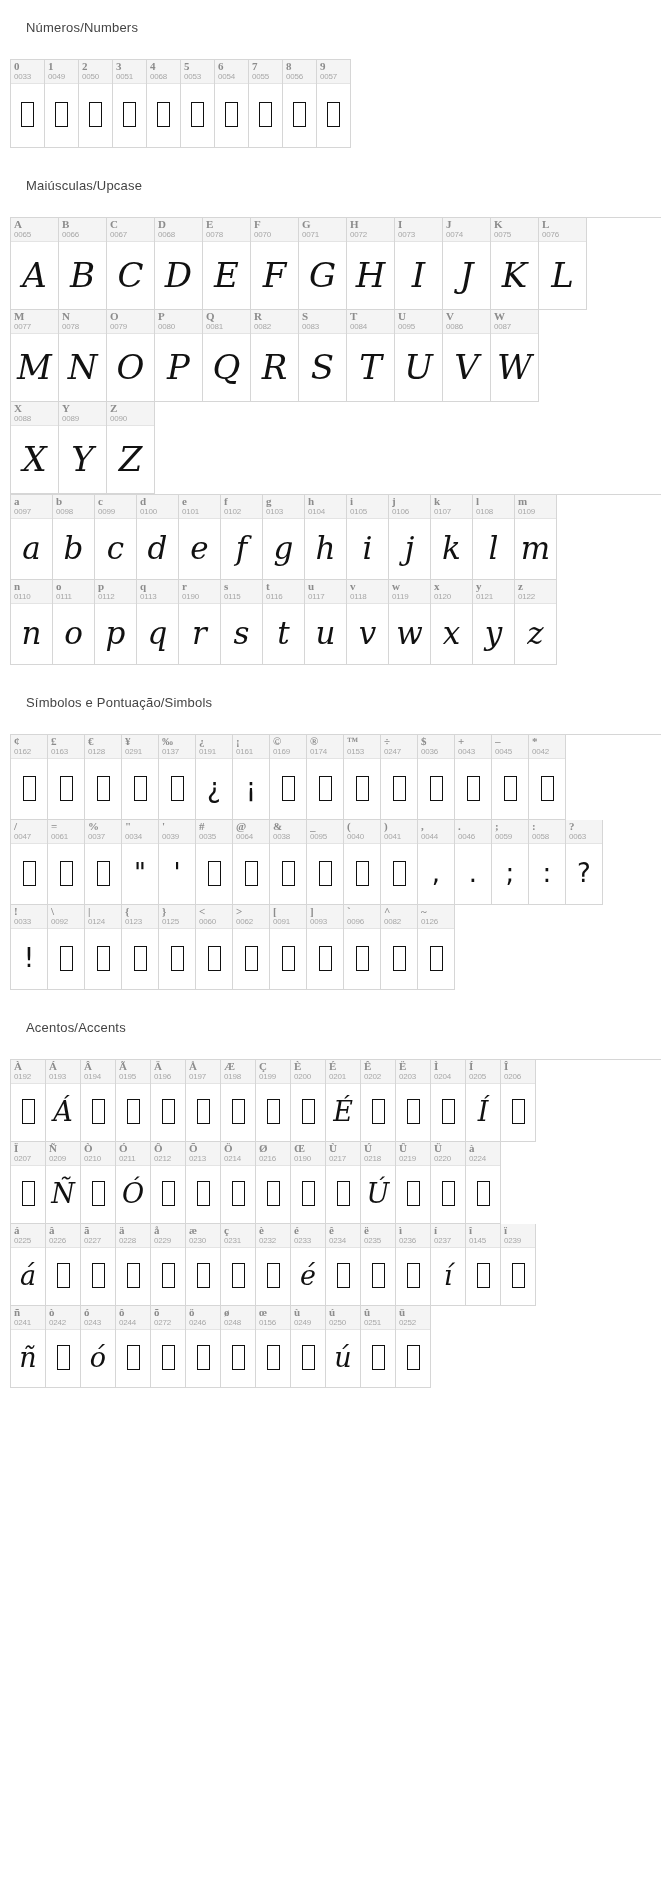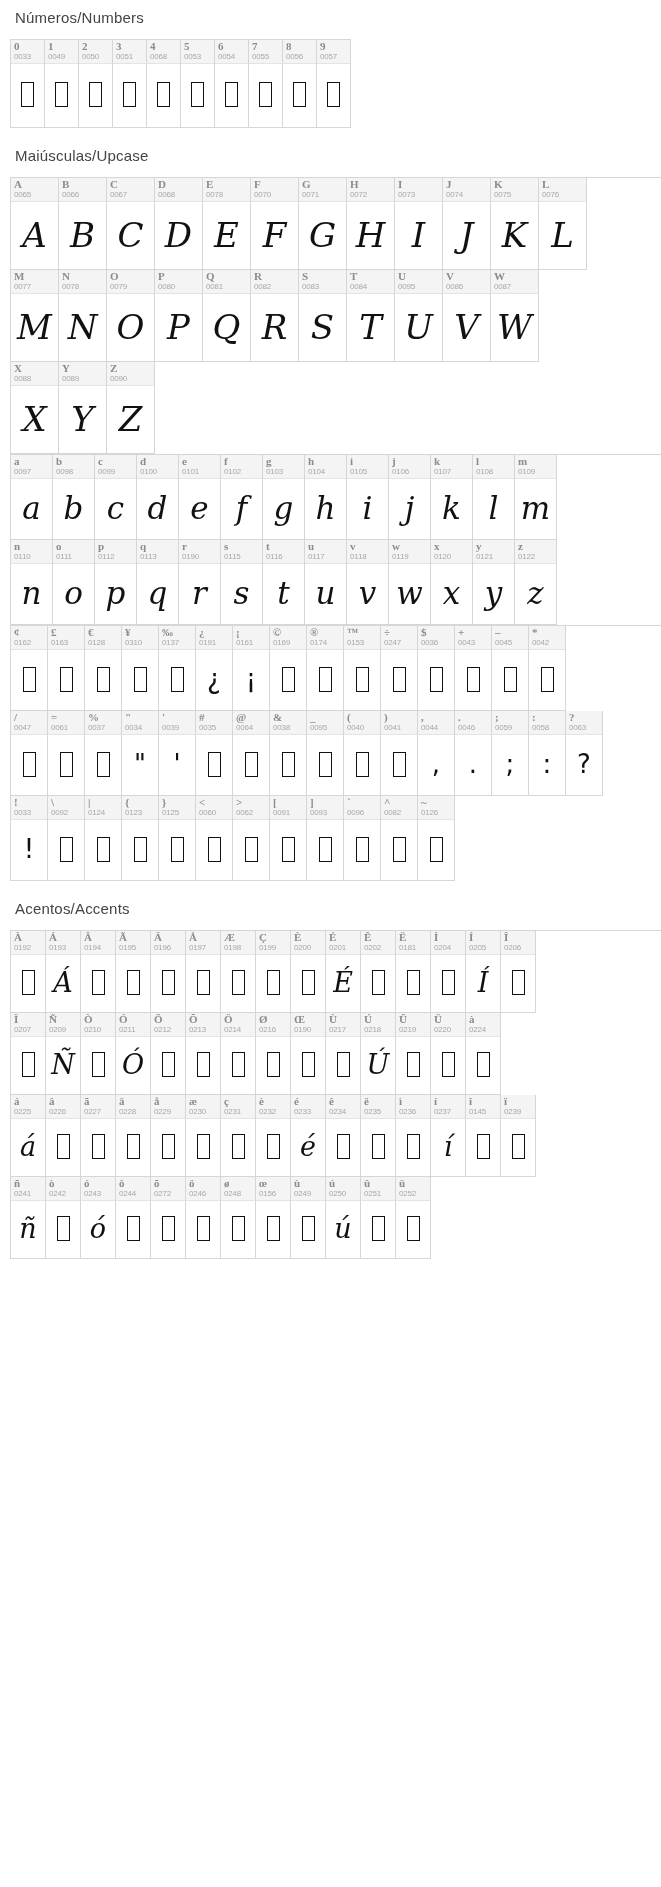--- a/index.html
+++ b/index.html
@@ -11,23 +11,23 @@
     width: 661px;
     font-family: "Liberation Sans", sans-serif;
     color: #333333;
   }
   .page {
     width: 661px;
     box-sizing: border-box;
     padding: 0 0 14px 0;
   }
   .section-title {
-    font-size: 15px;
+    font-size: 13px;
     color: #444444;
-    margin: 5px;
+    margin: 16px;
     padding: 14px 0 8px 10px;
     font-weight: normal;
     letter-spacing: 0.2px;
   }
   .first-title {
     padding-top: 4px;
   }
   .glyph-block {
     margin: 0 0 0 10px;
     display: flex;
@@ -576,20 +576,21 @@
           </div>
           <div class="cell">
             <div class="meta">
               <span class="ch">z</span>
               <span class="code">0122</span>
             </div>
             <div class="render">z</div>
           </div>
         </div>
       </div>
+      <div class="section-title">Símbolos e Pontuação/Simbols</div>
       <div class="glyph-block s-symbols">
         <div class="row">
           <div class="cell">
             <div class="meta">
               <span class="ch">¢</span>
               <span class="code">0162</span>
             </div>
             <div class="render tofu">
               <span class="tofu-box"></span>
             </div>
@@ -608,21 +609,21 @@
               <span class="ch">€</span>
               <span class="code">0128</span>
             </div>
             <div class="render tofu">
               <span class="tofu-box"></span>
             </div>
           </div>
           <div class="cell">
             <div class="meta">
               <span class="ch">¥</span>
-              <span class="code">0310</span>
+              <span class="code">0291</span>
             </div>
             <div class="render tofu">
               <span class="tofu-box"></span>
             </div>
           </div>
           <div class="cell">
             <div class="meta">
               <span class="ch">‰</span>
               <span class="code">0137</span>
             </div>
@@ -1052,21 +1053,21 @@
               <span class="ch">Ê</span>
               <span class="code">0202</span>
             </div>
             <div class="render tofu">
               <span class="tofu-box"></span>
             </div>
           </div>
           <div class="cell">
             <div class="meta">
               <span class="ch">Ë</span>
-              <span class="code">0181</span>
+              <span class="code">0203</span>
             </div>
             <div class="render tofu">
               <span class="tofu-box"></span>
             </div>
           </div>
           <div class="cell">
             <div class="meta">
               <span class="ch">Ì</span>
               <span class="code">0204</span>
             </div>

